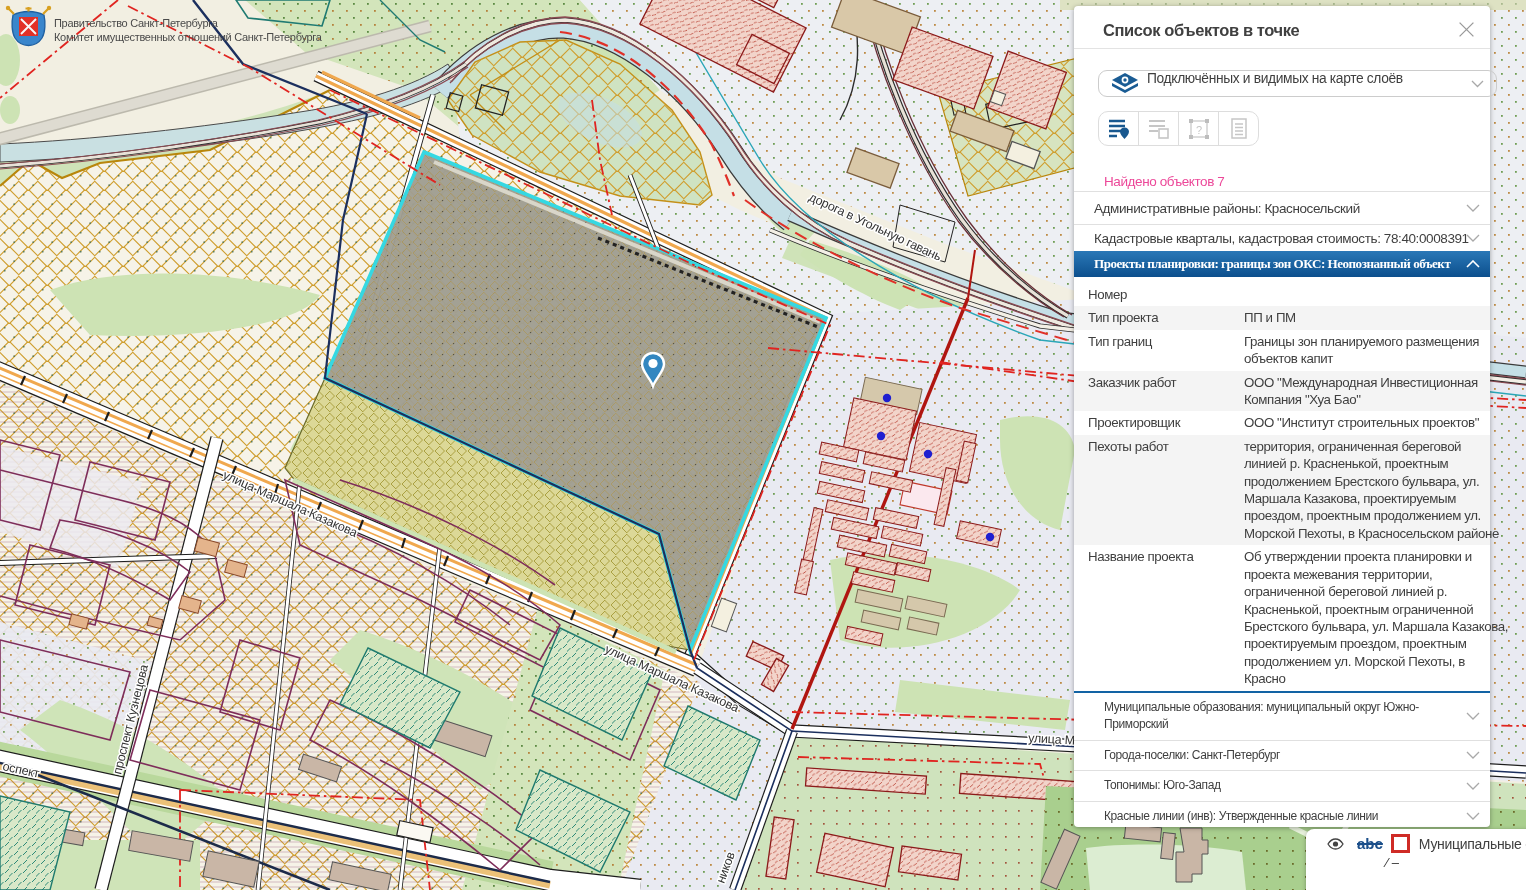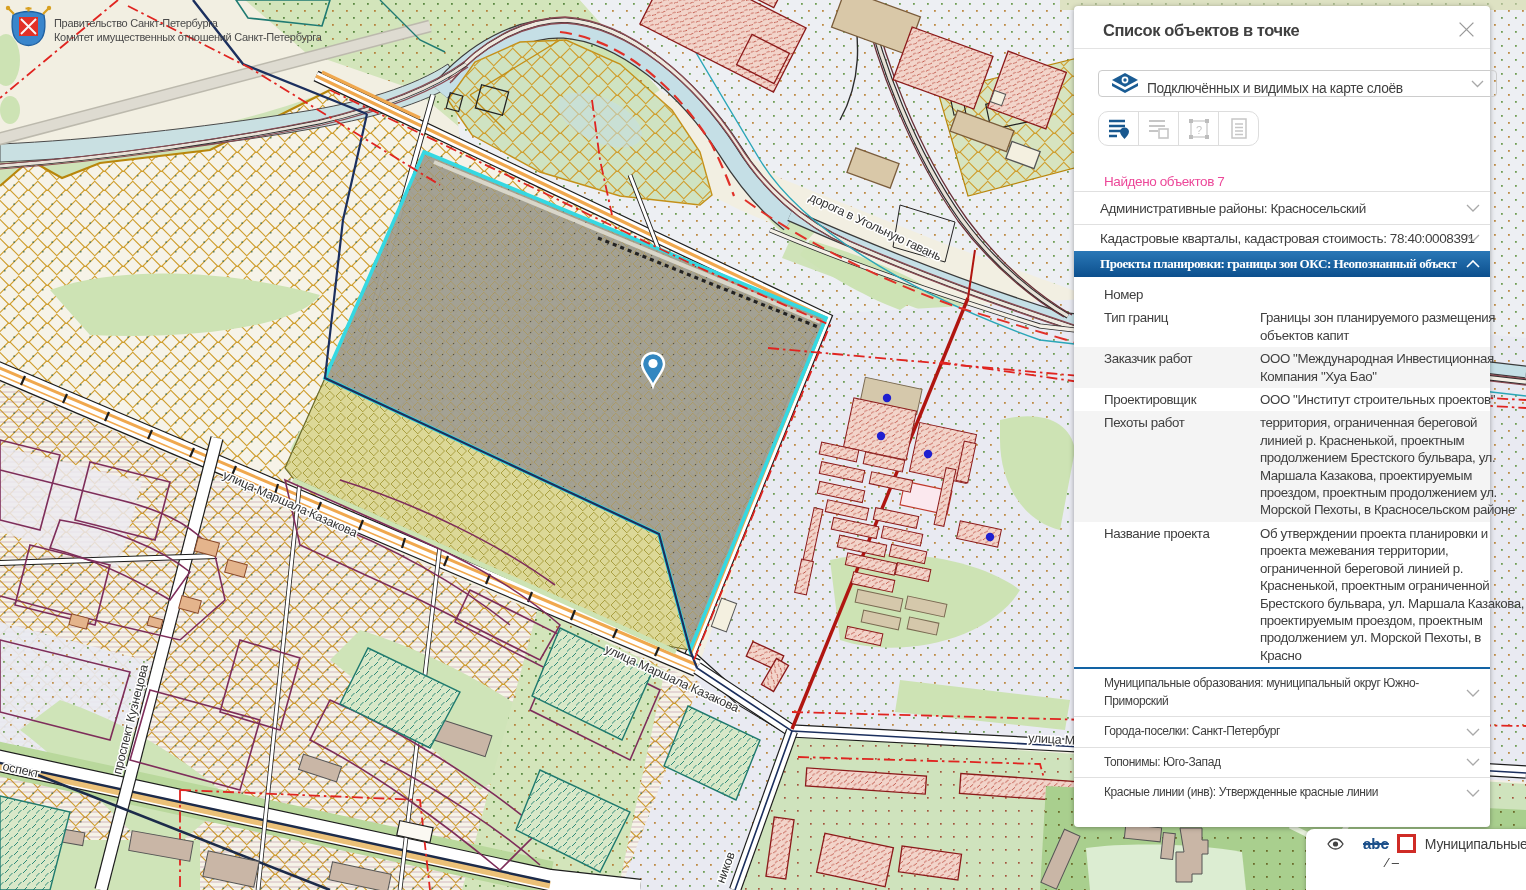--- a/index.html
+++ b/index.html
@@ -1,35 +1,35 @@
 <!DOCTYPE html>
 <html><head><meta charset="utf-8">
 <style>
 html,body{margin:0;padding:0;width:1526px;height:890px;overflow:hidden;}
 body{font-family:"Liberation Sans",sans-serif;position:relative;background:#eef0ea;}
 #map{position:absolute;left:0;top:0;}
 .panel{position:absolute;left:1074px;top:6px;width:416px;height:821px;background:#fff;border-radius:4px;box-shadow:0 1px 5px rgba(0,0,0,.35);}
 .ptitle{position:absolute;left:29px;top:15px;font-size:16.5px;font-weight:700;color:#404040;letter-spacing:-0.4px;}
 .pclose{position:absolute;right:14px;top:14px;width:19px;height:19px;}
 .phr{position:absolute;left:0;top:42px;width:100%;height:1px;background:#e3e3e3;}
-.dropdown{position:absolute;left:24px;top:64px;width:397px;height:25px;border:1px solid #ccc;border-radius:4px;display:flex;align-items:flex-end;}
+.dropdown{position:absolute;left:24px;top:64px;width:397px;height:25px;border:1px solid #ccc;border-radius:9px;display:flex;align-items:flex-start;}
 .ddtext{font-size:13.8px;color:#3f3f3f;margin-left:48px;letter-spacing:-0.35px;white-space:nowrap;}
 .btngroup{position:absolute;left:24px;top:105px;width:159px;height:33px;border:1px solid #ddd;border-radius:10px;display:flex;}
 .btncell{flex:1;border-right:1px solid #ddd;display:flex;align-items:center;justify-content:center;}
 .btncell:last-child{border-right:none;}
 .found{position:absolute;left:30px;top:168px;font-size:13.5px;color:#ec4899;letter-spacing:-0.4px;}
 .rows{position:absolute;left:0;top:185px;width:100%;}
-.lrow{position:relative;border-top:1px solid #e0e0e0;padding:0 26px;display:flex;align-items:center;font-size:13.5px;color:#3f3f3f;letter-spacing:-0.4px;white-space:nowrap;}
+.lrow{position:relative;border-top:1px solid #e0e0e0;padding:0 20px;display:flex;align-items:center;font-size:13.5px;color:#3f3f3f;letter-spacing:-0.4px;white-space:nowrap;}
 .lrow .chev{position:absolute;right:10px;top:50%;margin-top:-4px;}
 .bluehead{background:linear-gradient(#2a78b7,#0c4f8d);color:#fff;font-weight:700;border-top:none;font-size:13.1px;letter-spacing:-0.5px;font-family:Liberation Serif, serif;}
 .tbl{width:100%;font-size:13.3px;color:#3f3f3f;letter-spacing:-0.4px;line-height:17.4px;}
 .trow{display:flex;padding:3px 0;}
 .tval div{white-space:nowrap;}
 .trow.alt{background:#f4f4f4;}
-.tlabel{width:156px;padding-left:30px;flex:none;}
+.tlabel{width:156px;padding-left:14px;flex:none;}
 .tval{flex:1;padding-right:18px;}
 .blueline{height:2px;background:#1263a4;}
 .botrow{position:relative;border-top:1px solid #e0e0e0;padding:6px 40px 6px 30px;font-size:12px;color:#3f3f3f;letter-spacing:-0.4px;line-height:17.5px;display:flex;align-items:center;}
 .botrow .chev{position:absolute;right:10px;top:50%;margin-top:-4px;}
 .legend{position:absolute;left:1306px;top:829px;width:240px;height:80px;background:#fff;border-radius:8px 0 0 0;box-shadow:0 1px 4px rgba(0,0,0,.3);}
 .lgrow{position:absolute;left:0;top:5px;display:flex;align-items:center;}
 .lgtext{font-size:14px;color:#3f3f3f;letter-spacing:-0.3px;white-space:nowrap;}
 </style></head>
 <body>
 <svg id="map" width="1526" height="890" viewBox="0 0 1526 890">
@@ -422,20 +422,24 @@
         </svg></div>
     <div class="lrow bluehead" style="height:26px">Проекты планировки: границы зон ОКС: Неопознанный объект
       <svg class="chev" width="14" height="8" viewBox="0 0 14 8">
           <polyline points="1,7 7,1 13,7" stroke="#fff" stroke-width="1.6" fill="none"></polyline>
         </svg></div>
     <div class="tbl">
       <div class="trow" style="padding-top:9px">
           <div class="tlabel">Номер</div>
           <div class="tval"></div>
         </div>
+      <div class="trow alt">
+          <div class="tlabel">Тип проекта</div>
+          <div class="tval">ПП и ПМ</div>
+        </div>
       <div class="trow">
           <div class="tlabel">Тип границ</div>
           <div class="tval">
             <div>Границы зон планируемого размещения</div>
             <div>объектов капит</div>
           </div>
         </div>
       <div class="trow alt">
           <div class="tlabel">Заказчик работ</div>
           <div class="tval">
@@ -495,18 +499,18 @@
         </svg></div>
   </div>
 </div>
 
 <div class="legend">
   <div class="lgrow">
     <svg width="17" height="12" viewBox="0 0 17 12" style="margin-left:21px">
         <path d="M8.5,1 C13,1 16,6 16,6 C16,6 13,11 8.5,11 C4,11 1,6 1,6 C1,6 4,1 8.5,1 Z" fill="none" stroke="#444" stroke-width="1.3"></path>
         <circle cx="8.5" cy="6" r="2.6" fill="#444"></circle>
       </svg>
-    <span style="font-size:15px;color:#1b4f8a;font-weight:700;margin-left:19px;text-decoration:line-through;text-decoration-thickness:2px;">abc</span>
+    <span style="font-size:15px;color:#1b4f8a;font-weight:700;margin-left:13px;text-decoration:line-through;text-decoration-thickness:2px;">abc</span>
     <span style="display:inline-block;width:13px;height:13px;border:3px solid #cf2b26;margin-left:8px;"></span>
     <span class="lgtext" style="margin-left:9px">Муниципальные обр</span>
   </div>
   <div style="position:absolute;left:80px;top:26px;font-size:13px;color:#333;">⁄ –</div>
 </div>
 
 </body></html>

